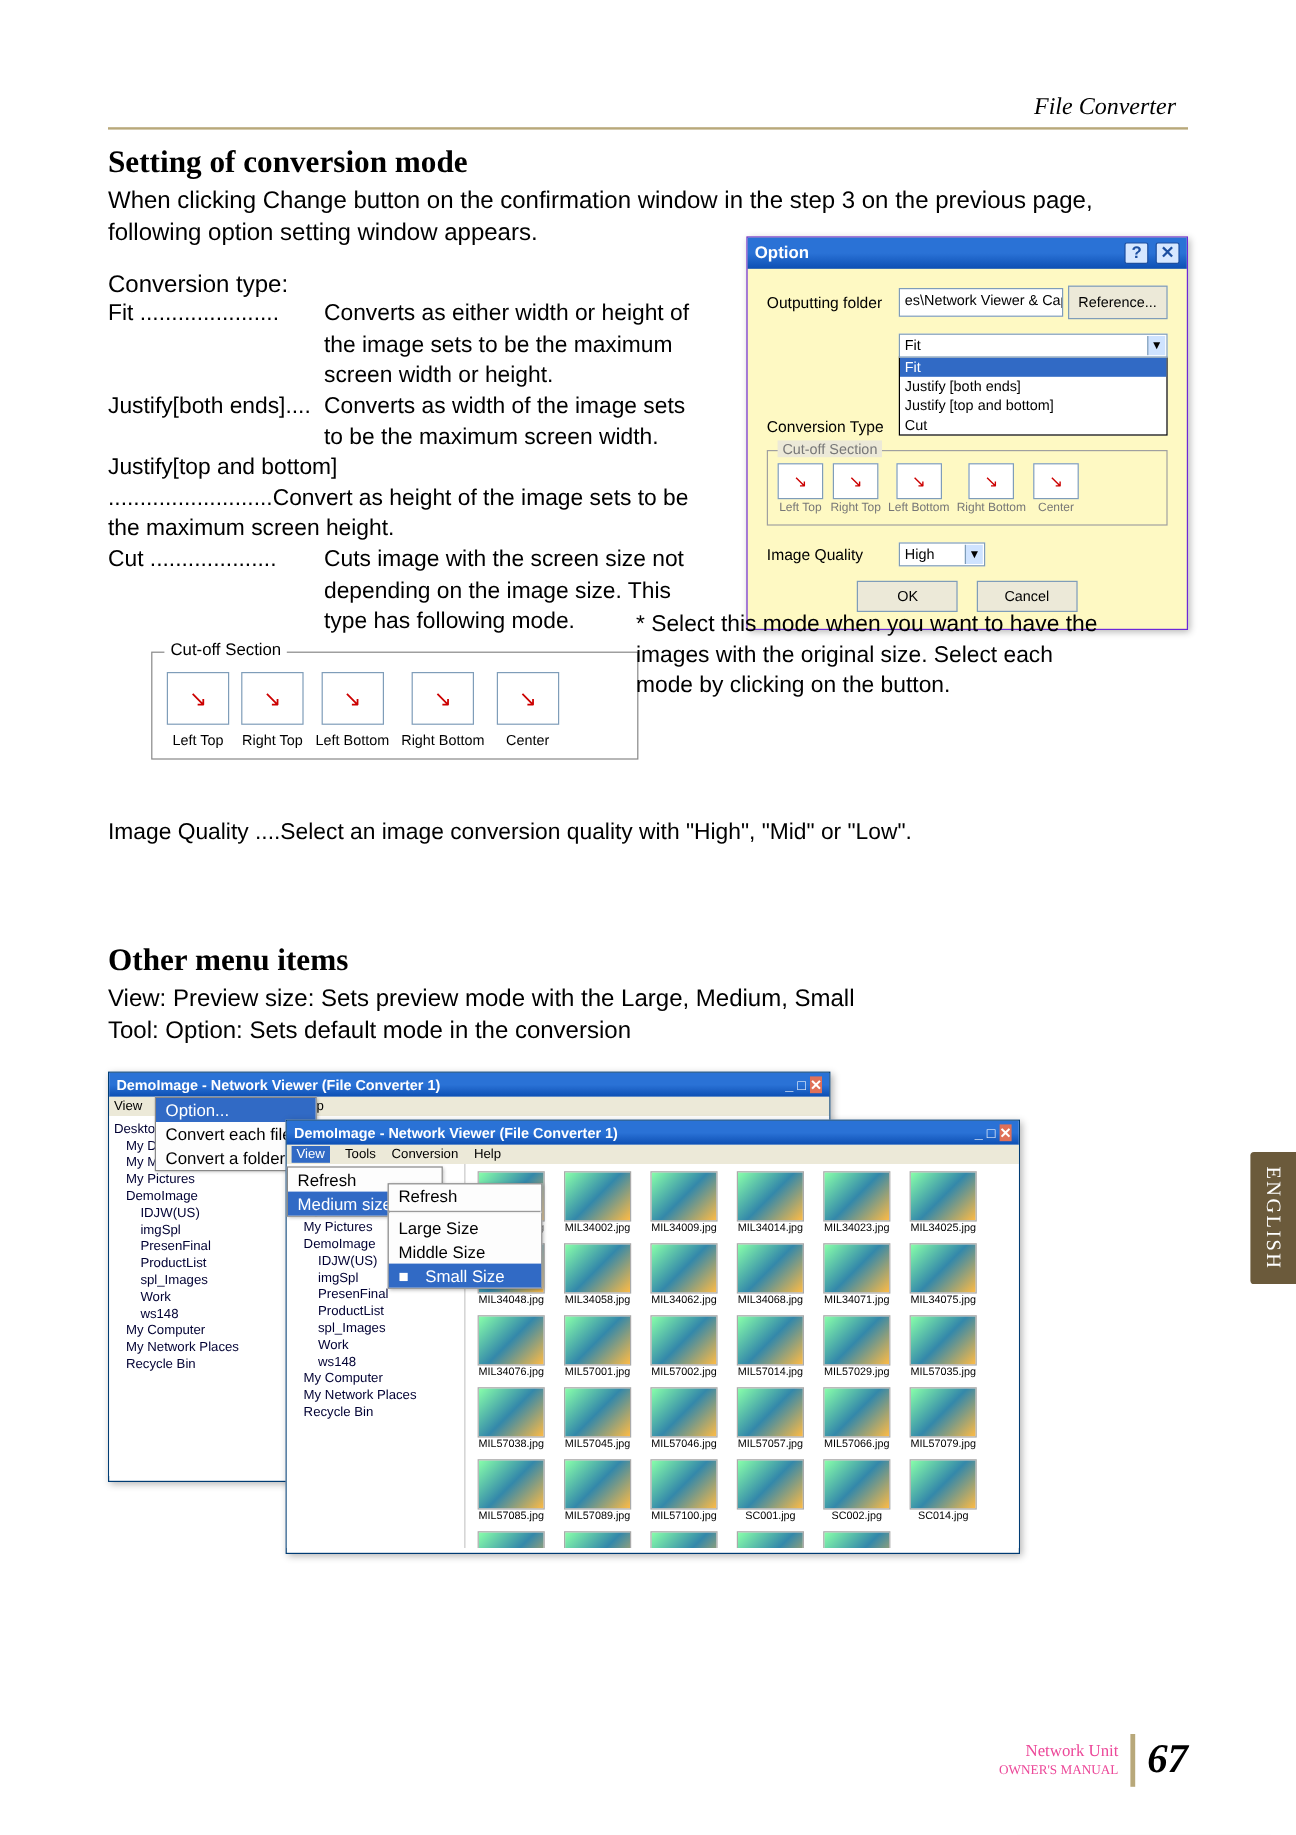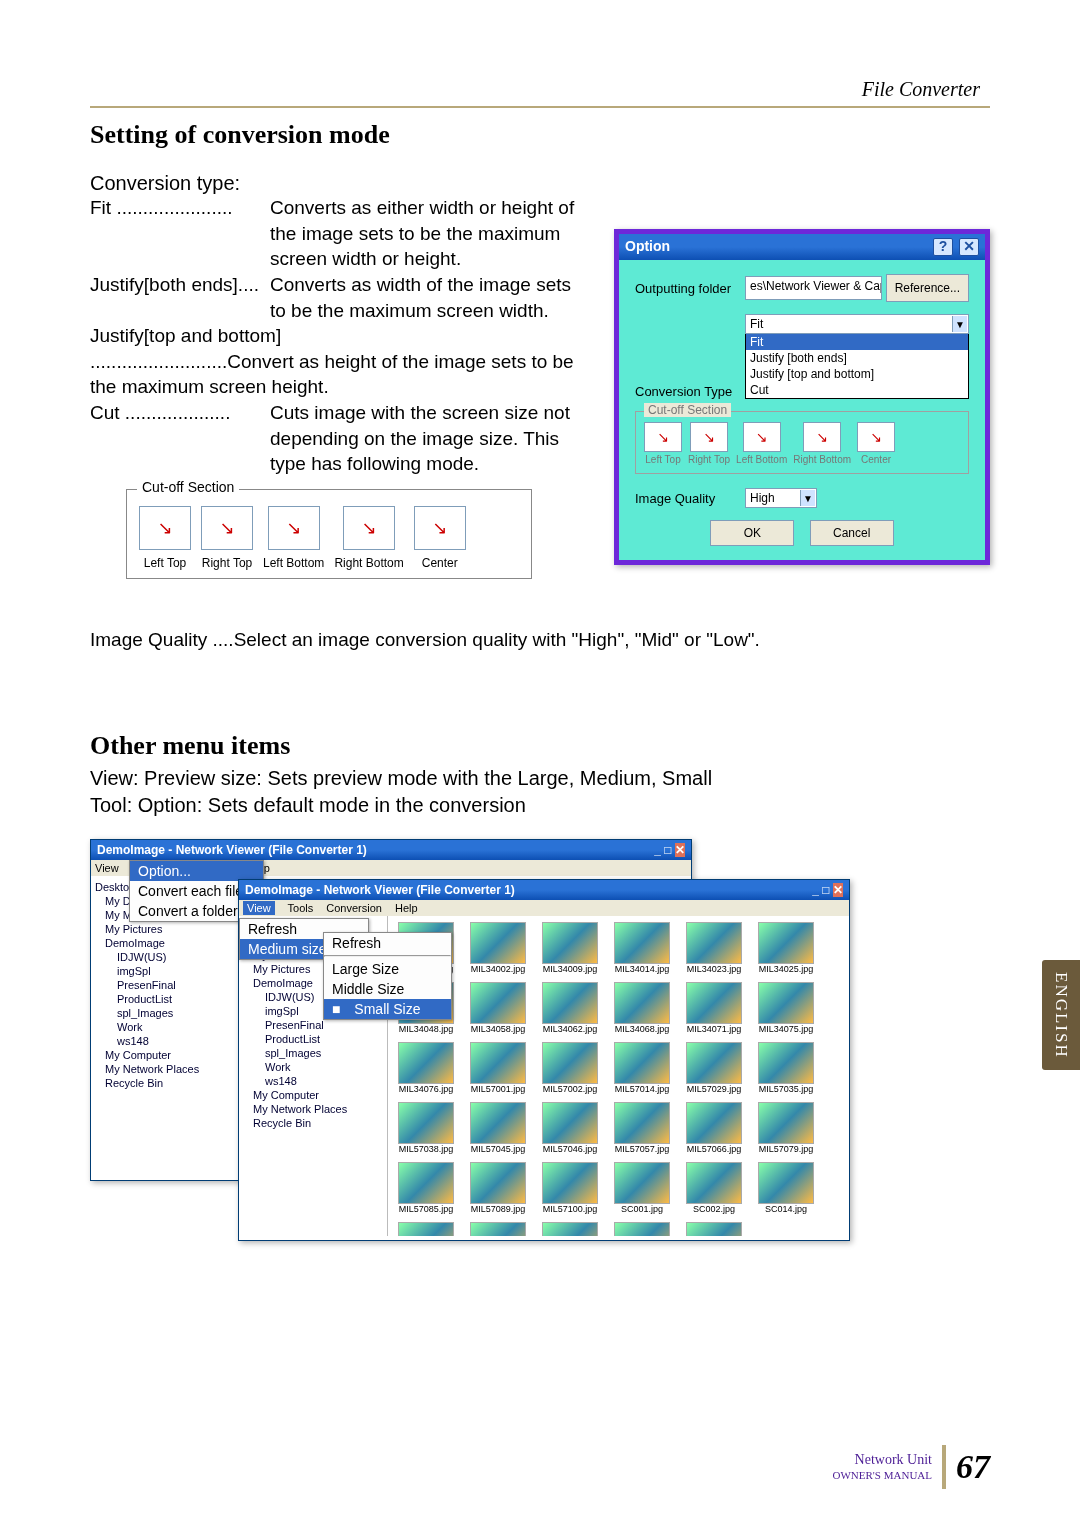--- a/index.html
+++ b/index.html
@@ -58,26 +58,25 @@
   .deflist .row { display: flex; }
   .deflist .term { width: 180px; flex: 0 0 180px; }
   .deflist .def { flex: 1; }
 
   
   .dialog {
     position: absolute;
     top: 197px;
     right: 90px;
     width: 366px;
-    border: 5px solid #6d28d9;
-    background: #5eead4;
+    border: 1px solid #6d28d9;
+    background: #fef9c3;
     font-family: Tahoma, sans-serif;
     font-size: 12px;
     box-shadow: 2px 2px 6px rgba(0,0,0,0.3);
-    margin-top: 32px;
   }
   .dialog .titlebar {
     background: linear-gradient(to bottom,#2a72d6,#2a72d6 50%,#0d4fb3);
     color: #fff;
     padding: 4px 6px;
     display: flex;
     justify-content: space-between;
     font-weight: bold;
     font-size: 14px;
   }
@@ -220,36 +219,37 @@
   .footer {
     position:absolute;
     bottom:40px;
     right:90px;
     text-align:right;
     font-family:Georgia,serif;
     display:flex;
     align-items:center;
     gap:10px;
   }
-  .footer .f-text{ font-size:14px; line-height:1.2; color:#4c1d95;}
+  .footer .f-text{ font-size:14px; line-height:1.2; color:#ec4899;}
   .footer .pnum {
     font-size:34px;
     font-style:italic;
     font-weight:bold;
   }
   .footer .vbar { width:4px; height:44px; background:#b8a87a; }
 </style>
 </head>
 <body>
 
 <div class="page">
   <div class="top-right">File Converter</div>
   <div class="hr-top"></div>
 
   <div class="h2">Setting of conversion mode</div>
+  <div class="body-text">When clicking Change button on the confirmation window in the step 3 on the previous page, following option setting window appears.</div>
 
   <div style="display:flex;">
     <div style="width:500px;">
       <div class="section-sub">Conversion type:</div>
       <div class="deflist">
         <div class="row">
           <div class="term">Fit ......................</div>
           <div class="def">Converts as either width or height of the image  sets to be the maximum screen width or height.</div>
         </div>
         <div class="row">
@@ -373,20 +373,21 @@
         </div>
       <div class="tile2">
           <div class="box">
             <span class="graphic">↘</span>
           </div>
           <span>Center</span>
         </div>
     </div>
   </div>
 
+  <div class="note-right">* Select this mode when you want to have the images with the original size. Select each mode by clicking on the button.</div>
 
   <div class="imgquality">
     <span style="font-weight:normal;">Image Quality ....</span><span>Select an image conversion quality with "High", "Mid" or "Low".</span>
   </div>
 
   <div class="h2" style="margin-top:80px;">Other menu items</div>
   <div class="body-text">
     <span style="font-weight:normal;">View: Preview size</span><span>: Sets preview mode with the Large, Medium, Small</span><br>
     <span style="font-weight:normal;">Tool: Option:</span><span> Sets default mode in the conversion</span>
   </div>

